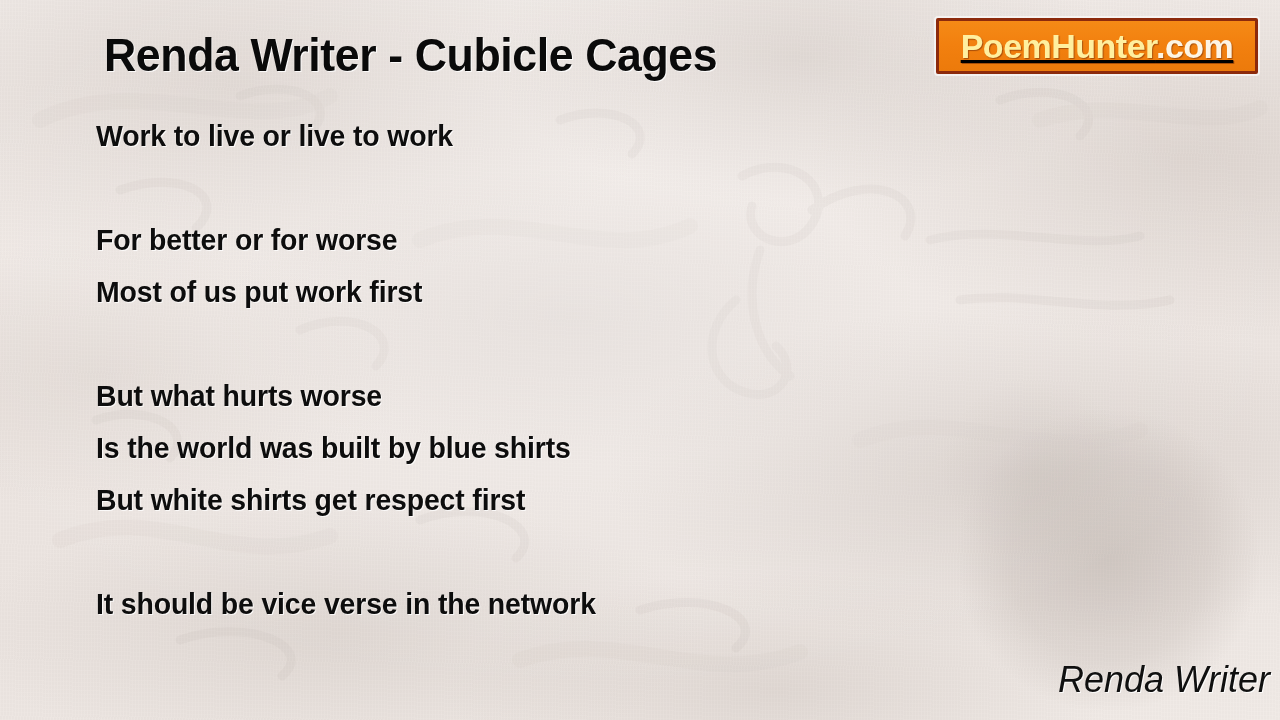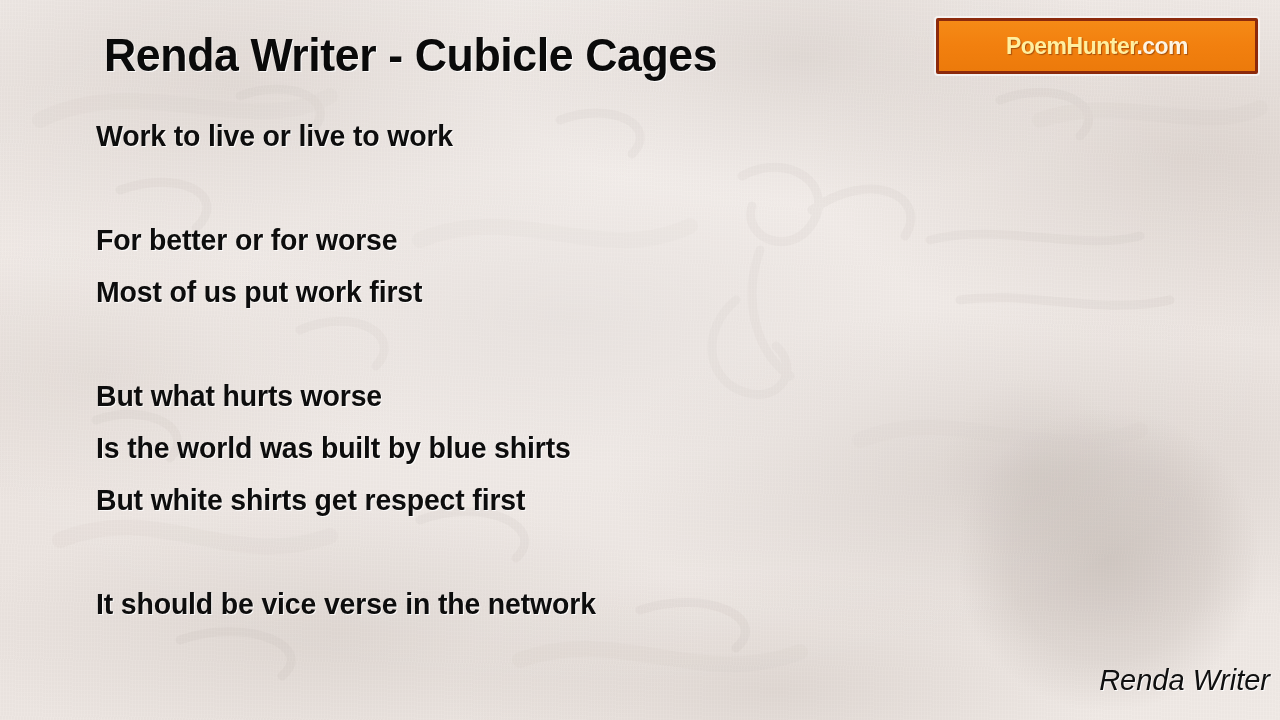--- a/index.html
+++ b/index.html
@@ -100,26 +100,27 @@
     border-radius: 2px;
     box-shadow: 0 0 0 2px rgba(255,255,255,0.60);
     display: flex;
     align-items: center;
     justify-content: center;
     overflow: hidden;
   }
 
   #site-logo .logo-text {
     font-family: "Liberation Sans Narrow", "Liberation Sans", sans-serif;
-    font-size: 23px;
+    font-size: 34px;
     font-weight: bold;
     line-height: 1;
     letter-spacing: -0.5px;
     white-space: nowrap;
     text-shadow: 1px 1px 1px rgba(110,40,5,0.55);
+    text-decoration: underline;
   }
   #site-logo .logo-poem   { color: #ffef9f; }
   #site-logo .logo-hunter { color: #fdf4e4; }
 
   
   #poem-body {
     position: absolute;
     left: 96px;
     top: 110px;
     width: 810px;
@@ -143,21 +144,21 @@
     color: transparent;
     text-shadow: none;
   }
 
   
   #author-signature {
     position: absolute;
     right: 22px;
     bottom: 18px;
     font-family: "Liberation Sans", sans-serif;
-    font-size: 29px;
+    font-size: 36px;
     font-style: italic;
     font-weight: normal;
     line-height: 44px;
     color: #101010;
     white-space: nowrap;
     text-shadow: 1px 1px 0 rgba(255,255,255,0.85);
   }
 </style>
 </head>
 <body>

